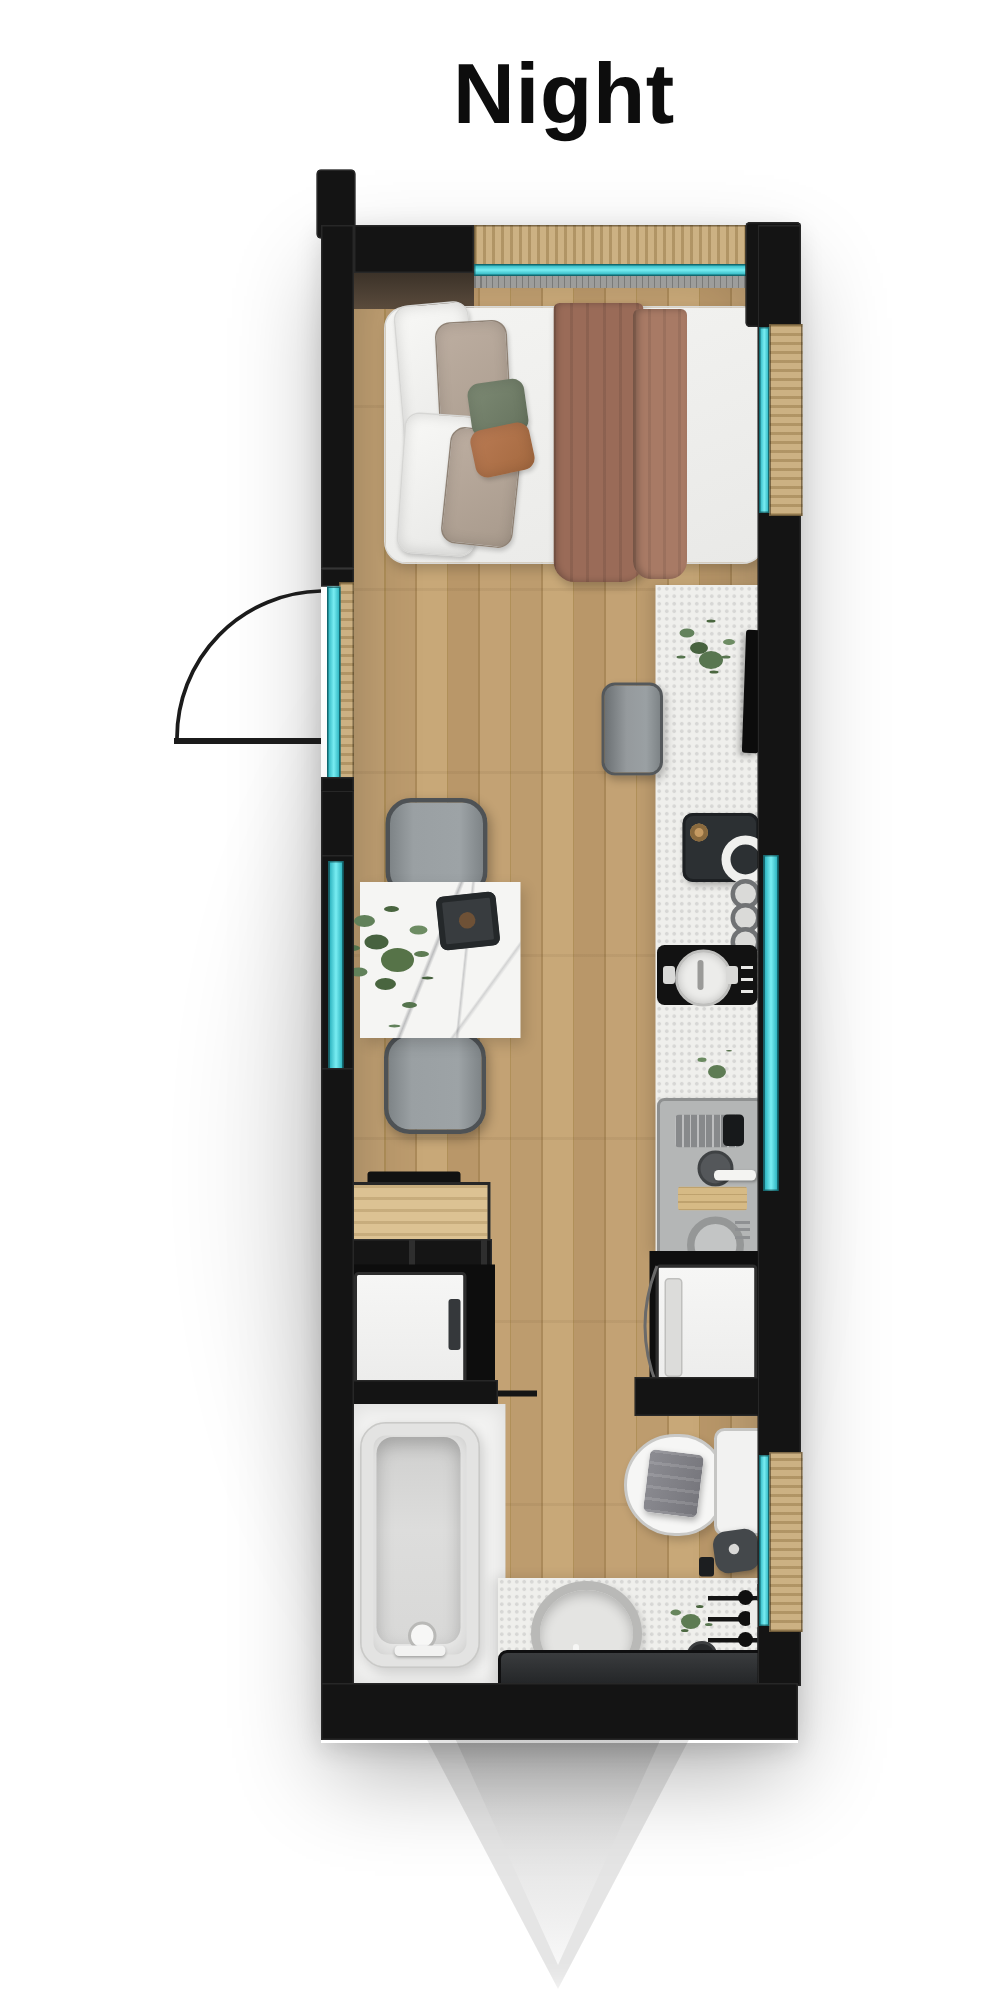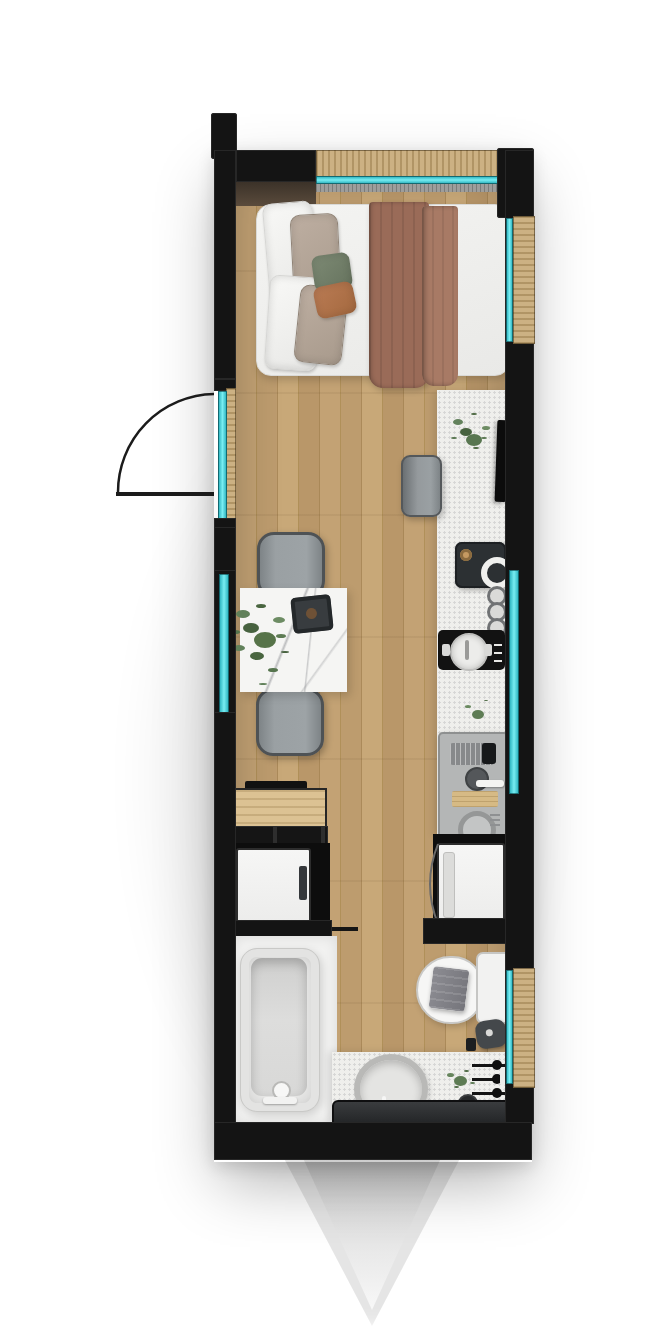--- a/index.html
+++ b/index.html
@@ -64,20 +64,21 @@
 </head>
 <body>
 
 <div id="canvas">
 
   <div class="a vignette"></div>
   <div class="a hitch-shadow"></div>
   <div class="a hitch"></div>
   <div class="a plan-shadow"></div>
 
+  <div class="a" id="title">Night</div>
 
   <div class="a plan">
 
     <div class="a floor" style="left:22px;top:58px;width:272px;height:956px;"></div>
 
     <div class="a" style="left:22px;top:64px;width:80px;height:30px;background:linear-gradient(180deg,#342c24,#5a4b3c);"></div>
     <div class="a mesh" style="left:102px;top:66px;width:190px;height:14px;"></div>
     <div class="a" style="left:42px;top:92px;width:252px;height:170px;background:linear-gradient(160deg,#f4f4f2,#e9e9e7);border:1px solid #d9d9d7;border-radius:15px;box-shadow:2px 4px 8px rgba(0,0,0,.18);"></div>
     <div class="a pillow pw" style="left:52px;top:90px;width:48px;height:98px;transform:rotate(-5deg);"></div>
     <div class="a pillow pt" style="left:78px;top:102px;width:46px;height:94px;transform:rotate(-3deg);"></div>

